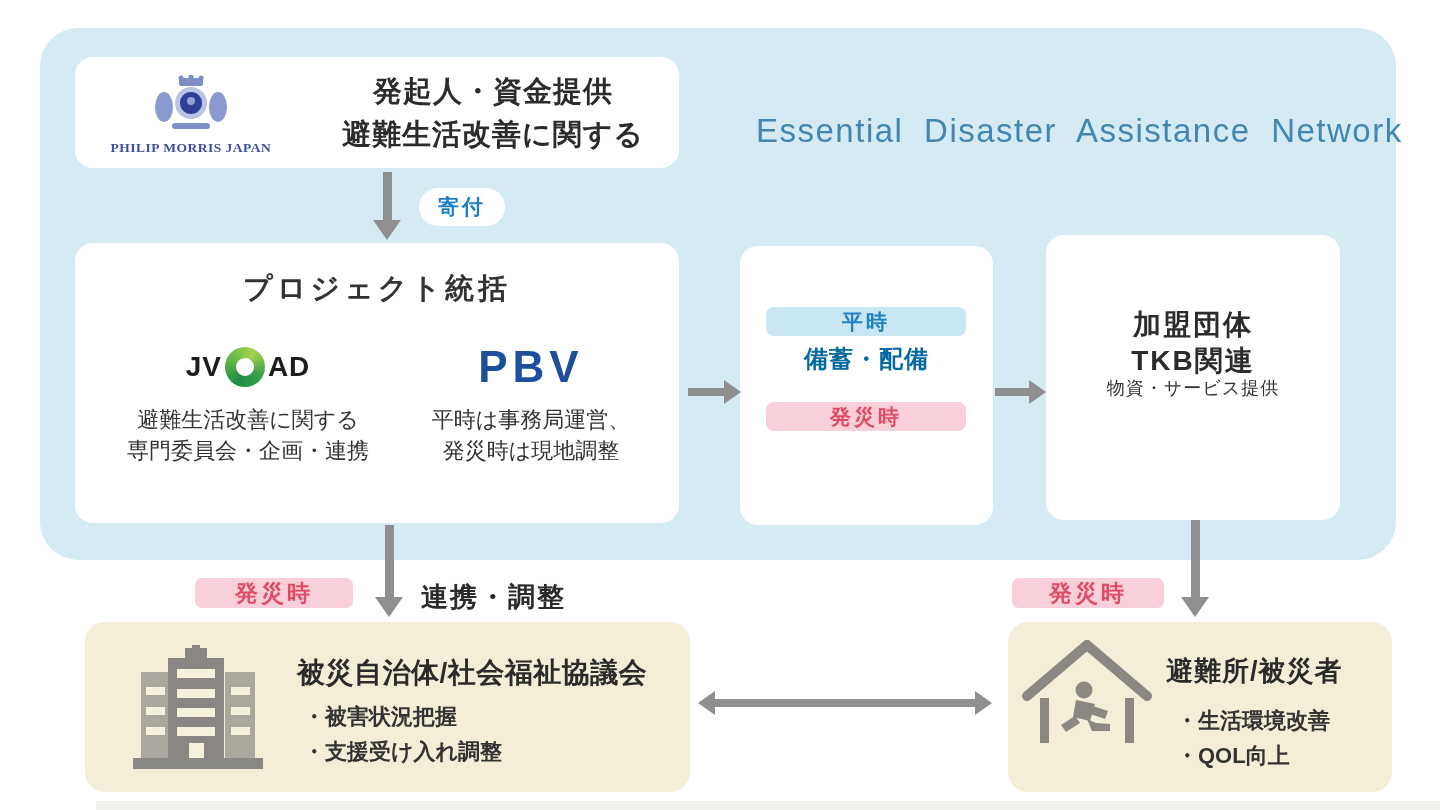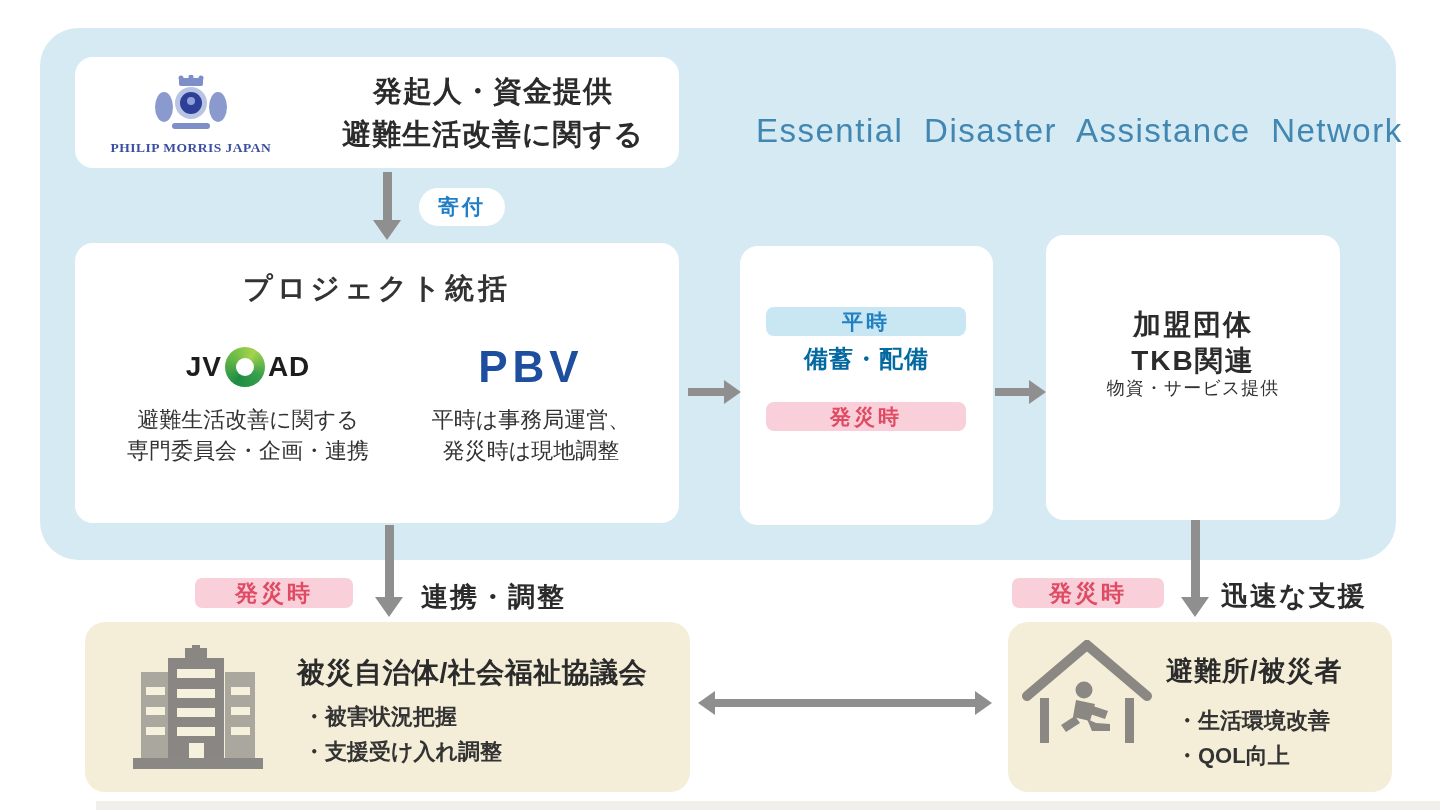--- a/index.html
+++ b/index.html
@@ -182,21 +182,20 @@
     <div class="head down" style="left:375px;top:597px;"></div>
   </div>
   <div>
     <div class="shaft" style="left:1191px;top:520px;width:9px;height:79px;"></div>
     <div class="head down" style="left:1181px;top:597px;"></div>
   </div>
 
   <div class="flow-badge left">発災時</div>
   <div class="flow-label left">連携・調整</div>
   <div class="flow-badge right">発災時</div>
-  <div class="flow-label right">迅速な支援</div>
 
   <div class="beige municipality">
     <span class="icon-abs" style="left:48px;top:23px;">
       <svg width="130" height="124" viewBox="0 0 130 124">
         <rect x="8" y="27" width="30" height="86" fill="#aaa79f"></rect>
         <rect x="13" y="42" width="19" height="8" fill="#f6f1dd"></rect>
         <rect x="13" y="62" width="19" height="8" fill="#f6f1dd"></rect>
         <rect x="13" y="82" width="19" height="8" fill="#f6f1dd"></rect>
         <rect x="92" y="27" width="30" height="86" fill="#aaa79f"></rect>
         <rect x="98" y="42" width="19" height="8" fill="#f6f1dd"></rect>

